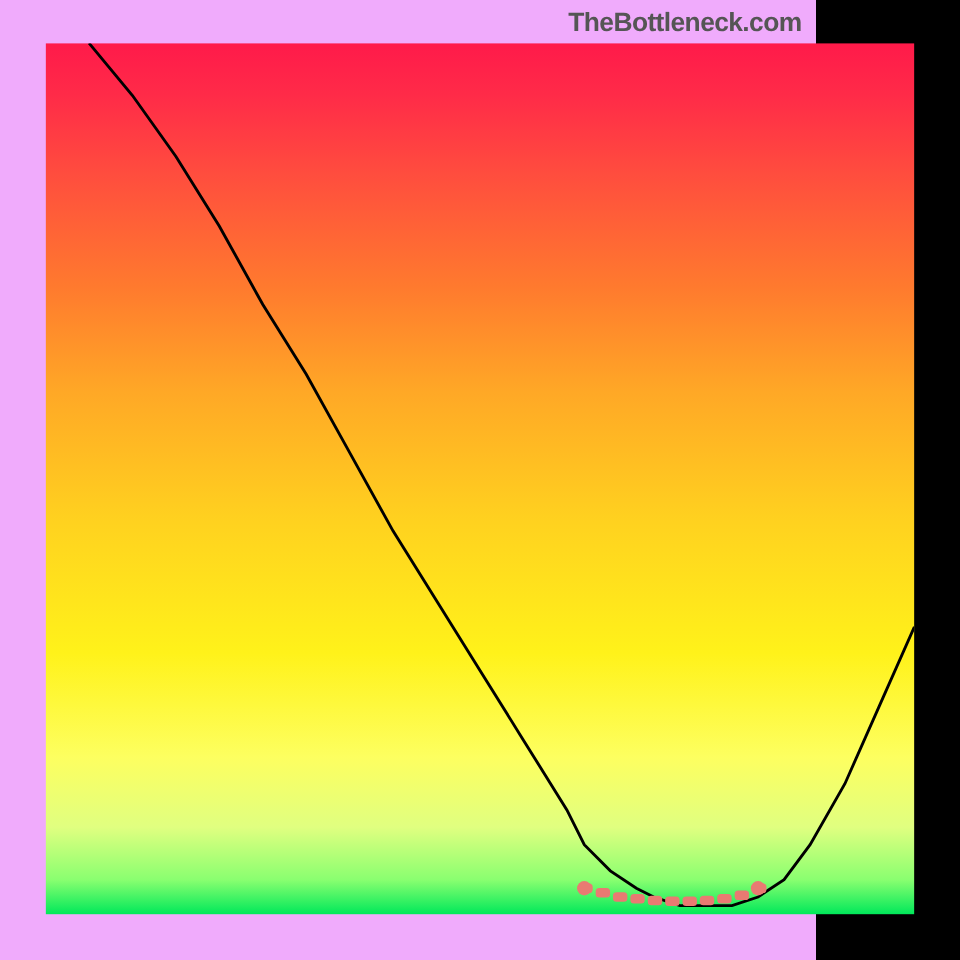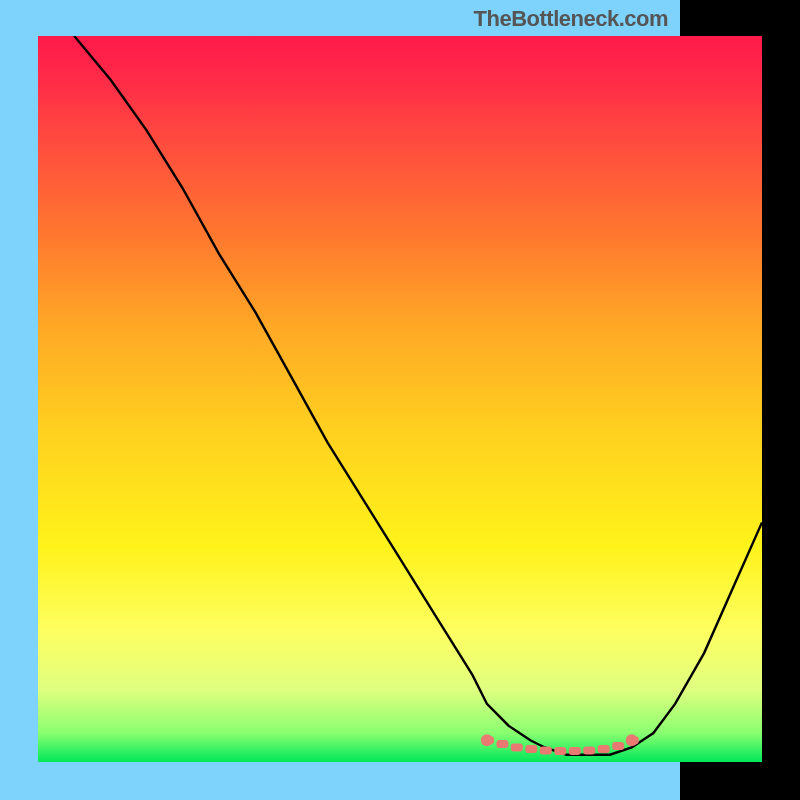--- a/index.html
+++ b/index.html
@@ -20,21 +20,21 @@
     font-weight: bold;
     z-index: 10;
     letter-spacing: -0.5px;
   }
   .plot-outer {
     position: absolute;
     left: 0;
     top: 0;
     width: 680px;
     height: 800px;
-    background: #7dd3fc;
+    background: #f0abfc;
   }
   .plot-area {
     position: absolute;
     left: 38px;
     top: 36px;
     width: 724px;
     height: 726px;
     overflow: hidden;
   }
   .gradient-bg {

